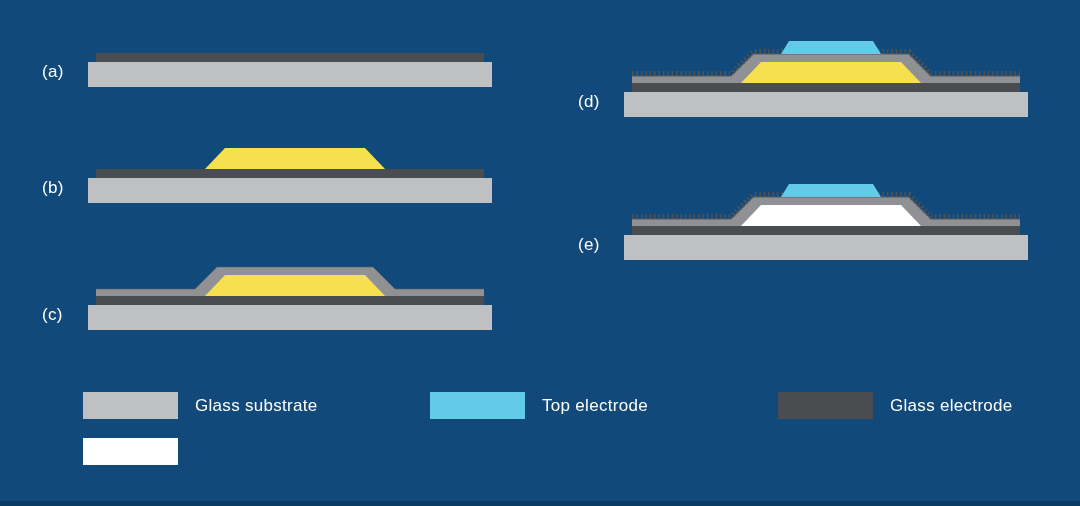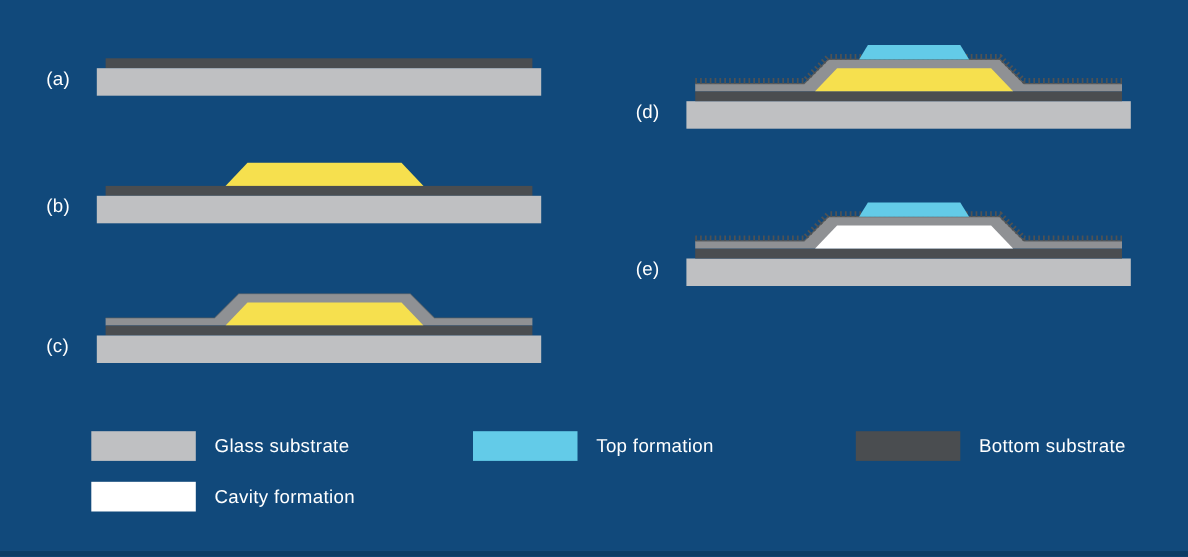--- a/index.html
+++ b/index.html
@@ -107,26 +107,25 @@
     </svg>
   </div>
 
   <div class="legend">
     <div class="legend-item">
       <span class="swatch sw-glass"></span>
       <span class="legend-label">Glass substrate</span>
     </div>
     <div class="legend-item">
       <span class="swatch sw-top"></span>
-      <span class="legend-label">Top formation</span>
+      <span class="legend-label">Top electrode</span>
     </div>
     <div class="legend-item">
       <span class="swatch sw-bottom"></span>
-      <span class="legend-label">Bottom substrate</span>
+      <span class="legend-label">Glass electrode</span>
     </div>
     <div class="legend-item">
       <span class="swatch sw-cavity"></span>
-      <span class="legend-label">Cavity formation</span>
     </div>
   </div>
 
   <div class="footer-bar"></div>
 </div>
 
 </body></html>

